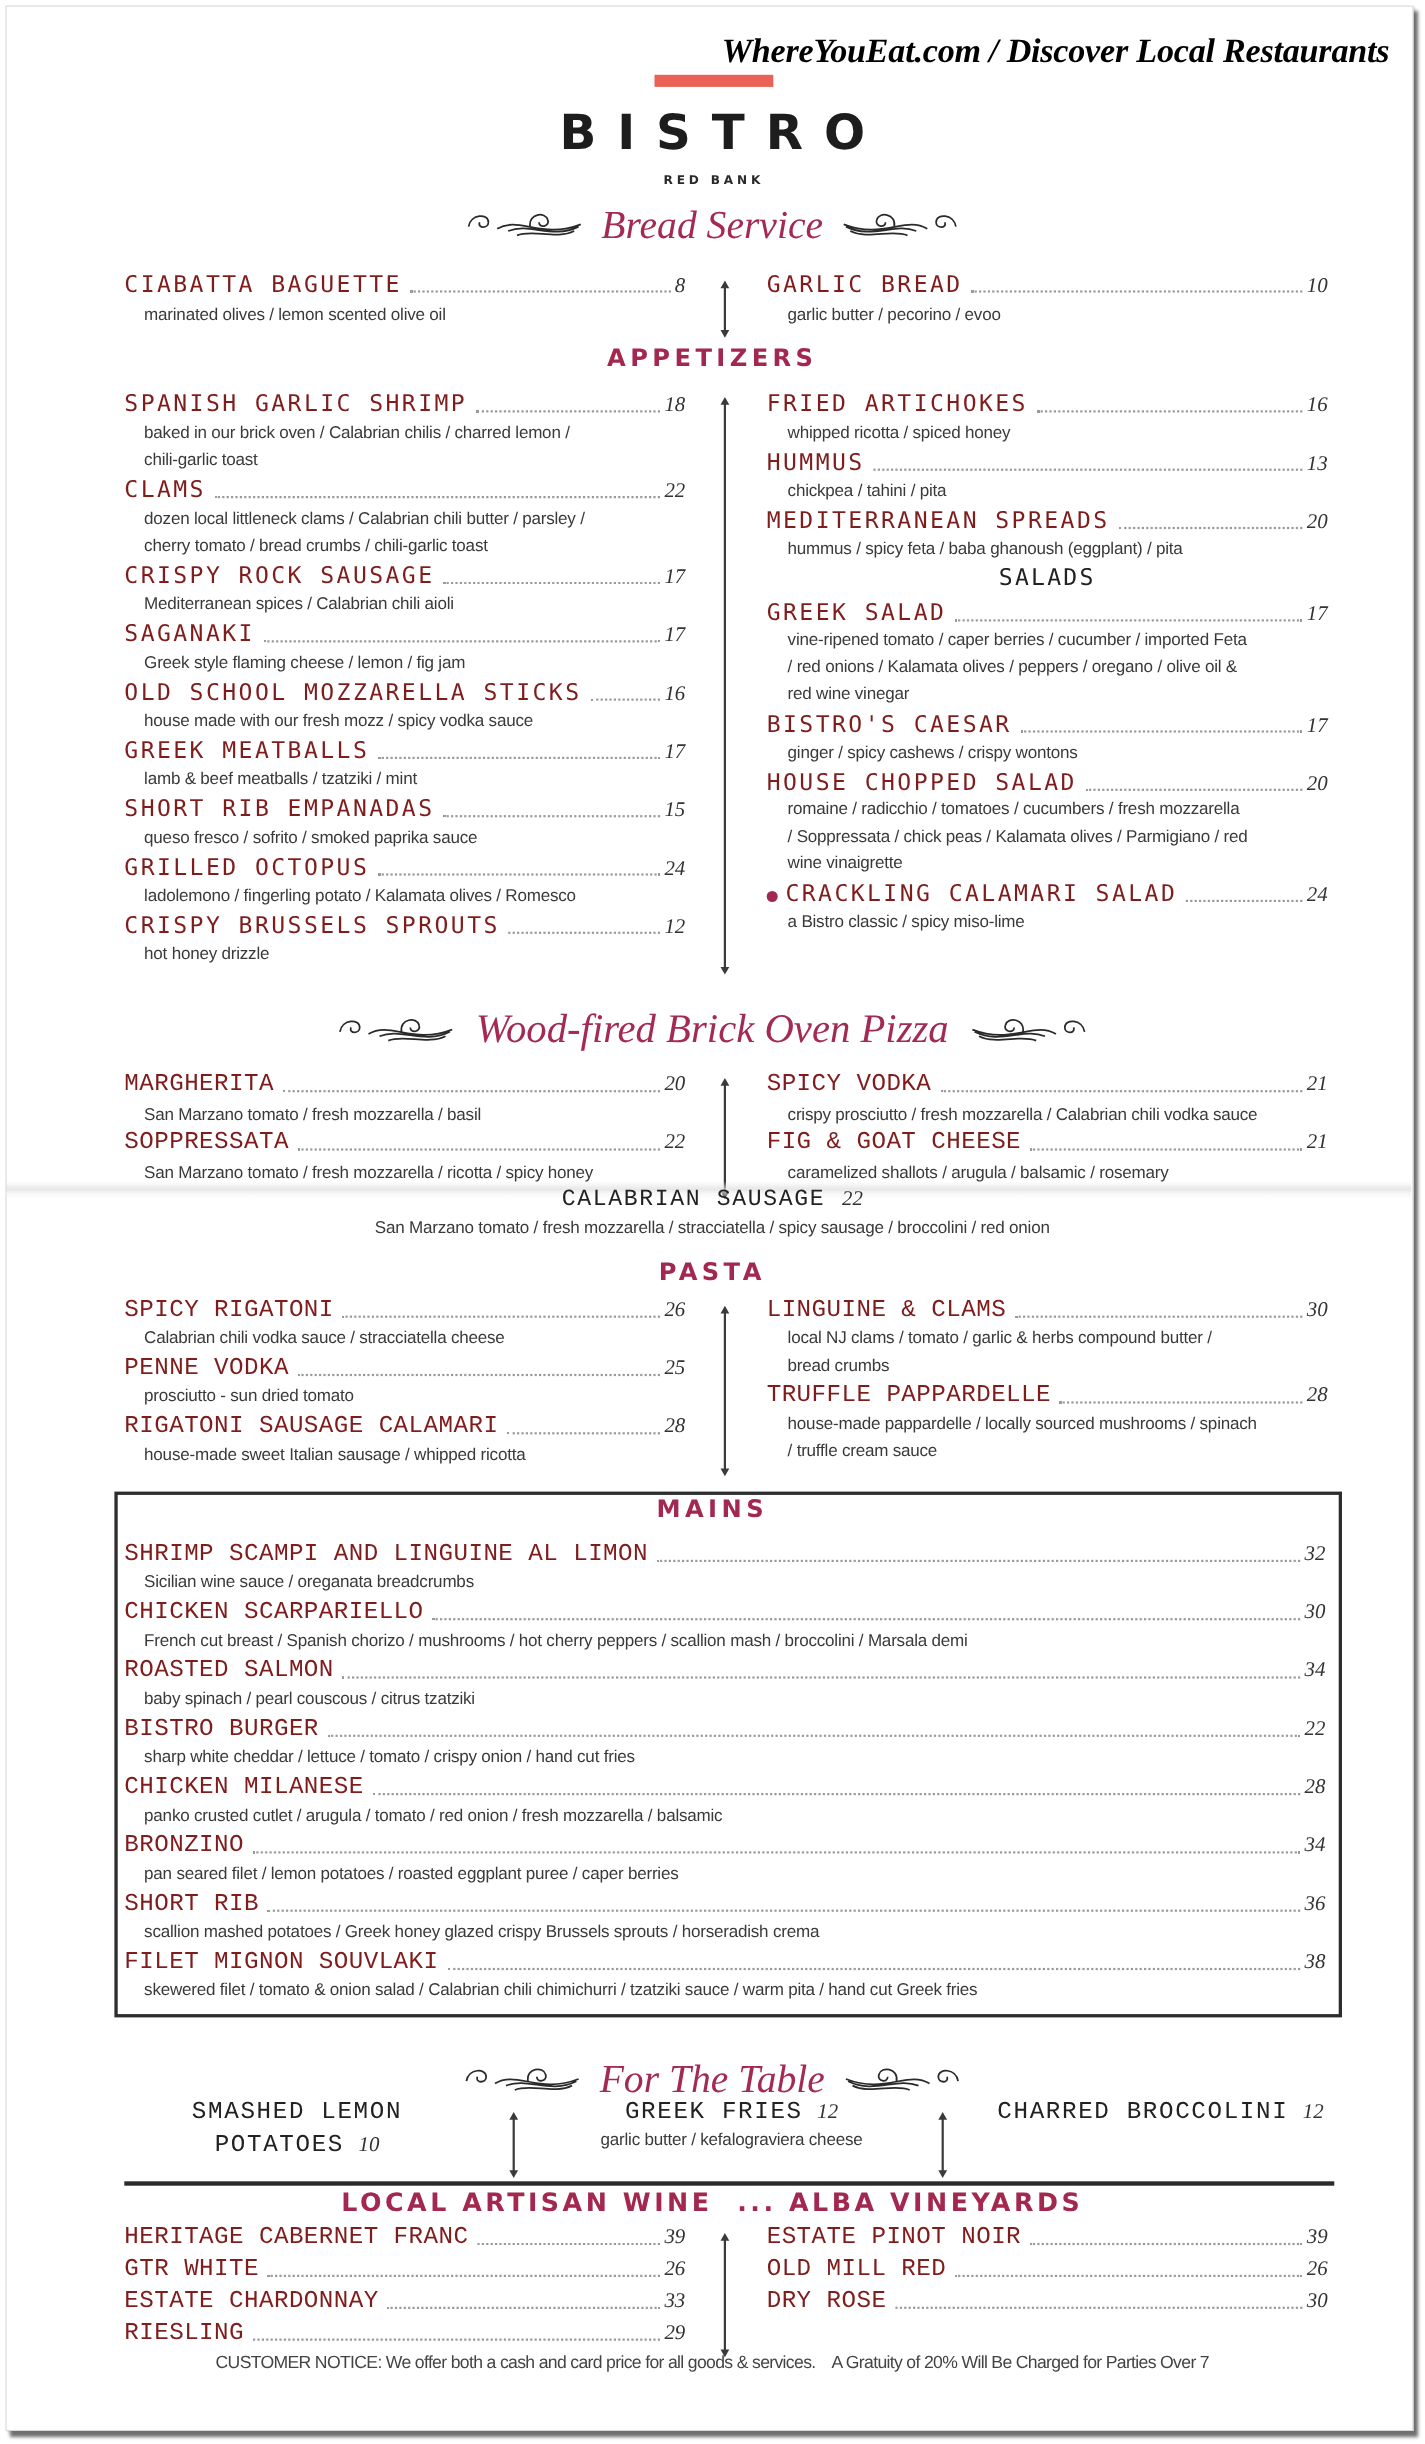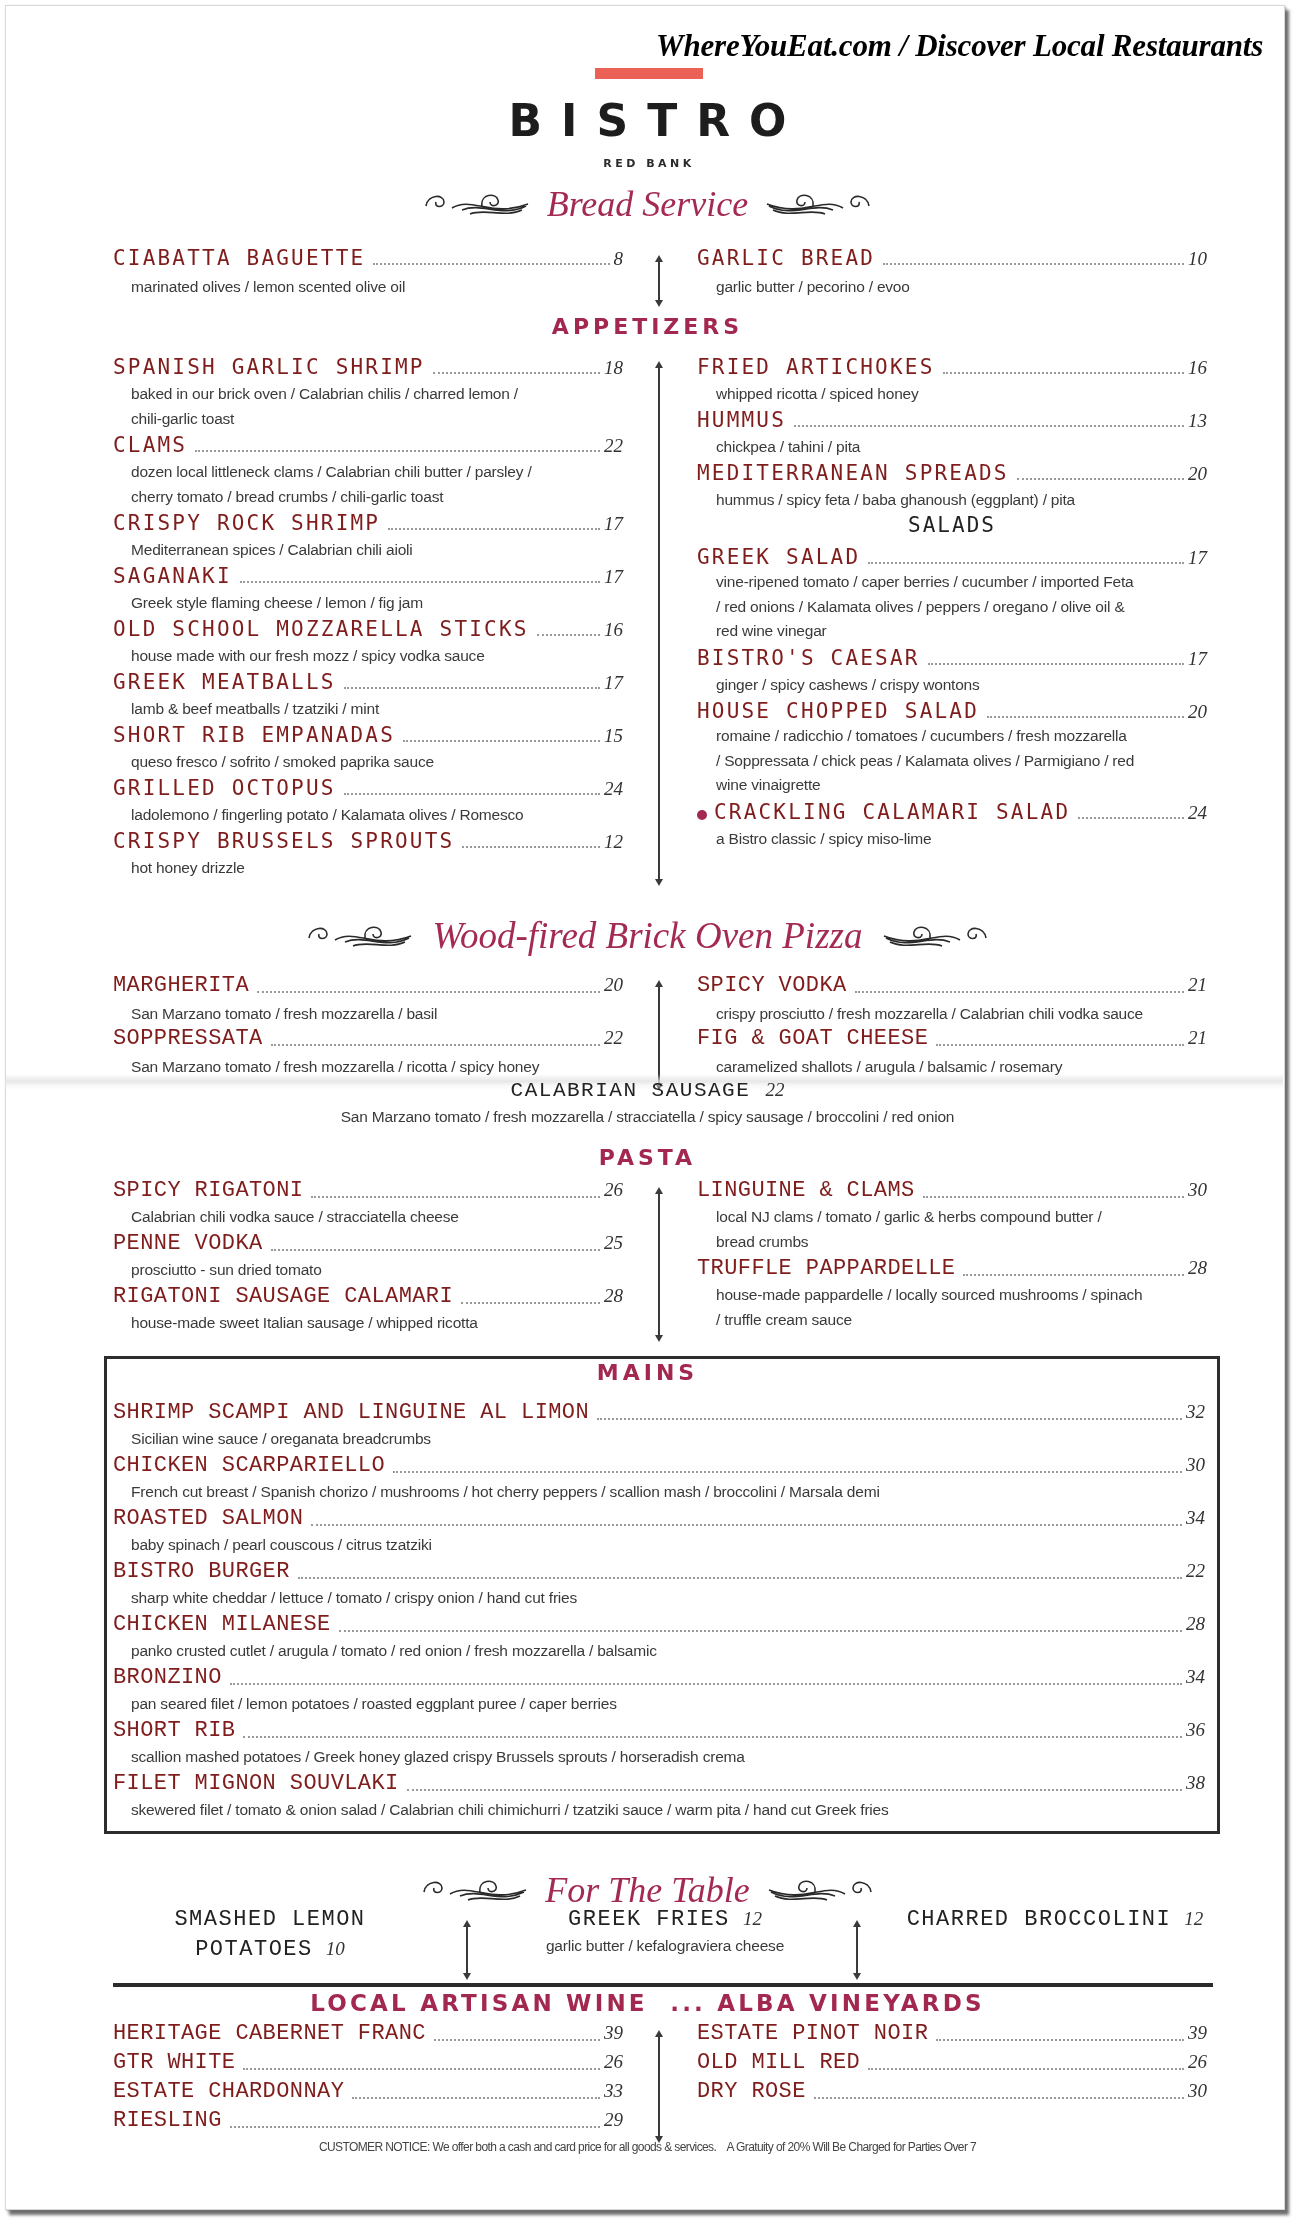--- a/index.html
+++ b/index.html
@@ -40,21 +40,21 @@
 
   .salads { font-family: "DejaVu Sans Mono", monospace; font-size: 21px; letter-spacing: 2px; color: #222; }
   .bullet { position: absolute; width: 10px; height: 10px; border-radius: 50%; background: #a3284f; }
 
   .mains-box { left: 104px; top: 1356px; width: 1110px; height: 472px; border: 3px solid #2d2d2d; box-sizing: content-box; }
   .hline { position: absolute; height: 4px; background: #2b2b2b; }
 
   .table-name { font-family: "Liberation Mono", monospace; font-size: 22px; color: #222; letter-spacing: 1.5px; text-align: center; }
   .table-price { font-family: "Liberation Serif", serif; font-style: italic; font-size: 19px; color: #333; letter-spacing: 0; }
 
-  .notice { left: 0; width: 1295px; top: 2140px; text-align: center; font-family: "Liberation Sans", sans-serif; font-size: 12px; color: #444; letter-spacing: -0.6px; }
+  .notice { left: 0; width: 1295px; top: 2140px; text-align: center; font-family: "Liberation Sans", sans-serif; font-size: 16px; color: #444; letter-spacing: -0.6px; }
   .crease { left: 5px; width: 1278px; top: 1074px; height: 16px; background: linear-gradient(180deg, rgba(255,255,255,0) 0%, rgba(225,225,225,0.8) 45%, rgba(240,240,240,0.5) 70%, rgba(255,255,255,0) 100%); }
 </style>
 </head>
 <body>
 
 <div class="page"></div>
 
 <div class="abs site-banner">WhereYouEat.com / Discover Local Restaurants</div>
 
 <div class="abs logo-bar"></div>
@@ -114,21 +114,21 @@
       <span class="price">22</span>
     </div>
   </div>
 <div class="desc" style="left:131px; top:460px;">
     <div>dozen local littleneck clams / Calabrian chili butter /  parsley /</div>
     <div>cherry tomato / bread crumbs / chili-garlic toast</div>
   </div>
 
 <div class="item" style="left:113px; top:511px; width:510px;">
     <div class="row">
-      <span class="name">CRISPY ROCK SHRIMP</span>
+      <span class="name">CRISPY ROCK SAUSAGE</span>
       <span class="dots"></span>
       <span class="price">17</span>
     </div>
   </div>
 <div class="desc" style="left:131px; top:538px;">Mediterranean spices / Calabrian chili aioli</div>
 
 <div class="item" style="left:113px; top:564px; width:510px;">
     <div class="row">
       <span class="name">SAGANAKI</span>
       <span class="dots"></span>

